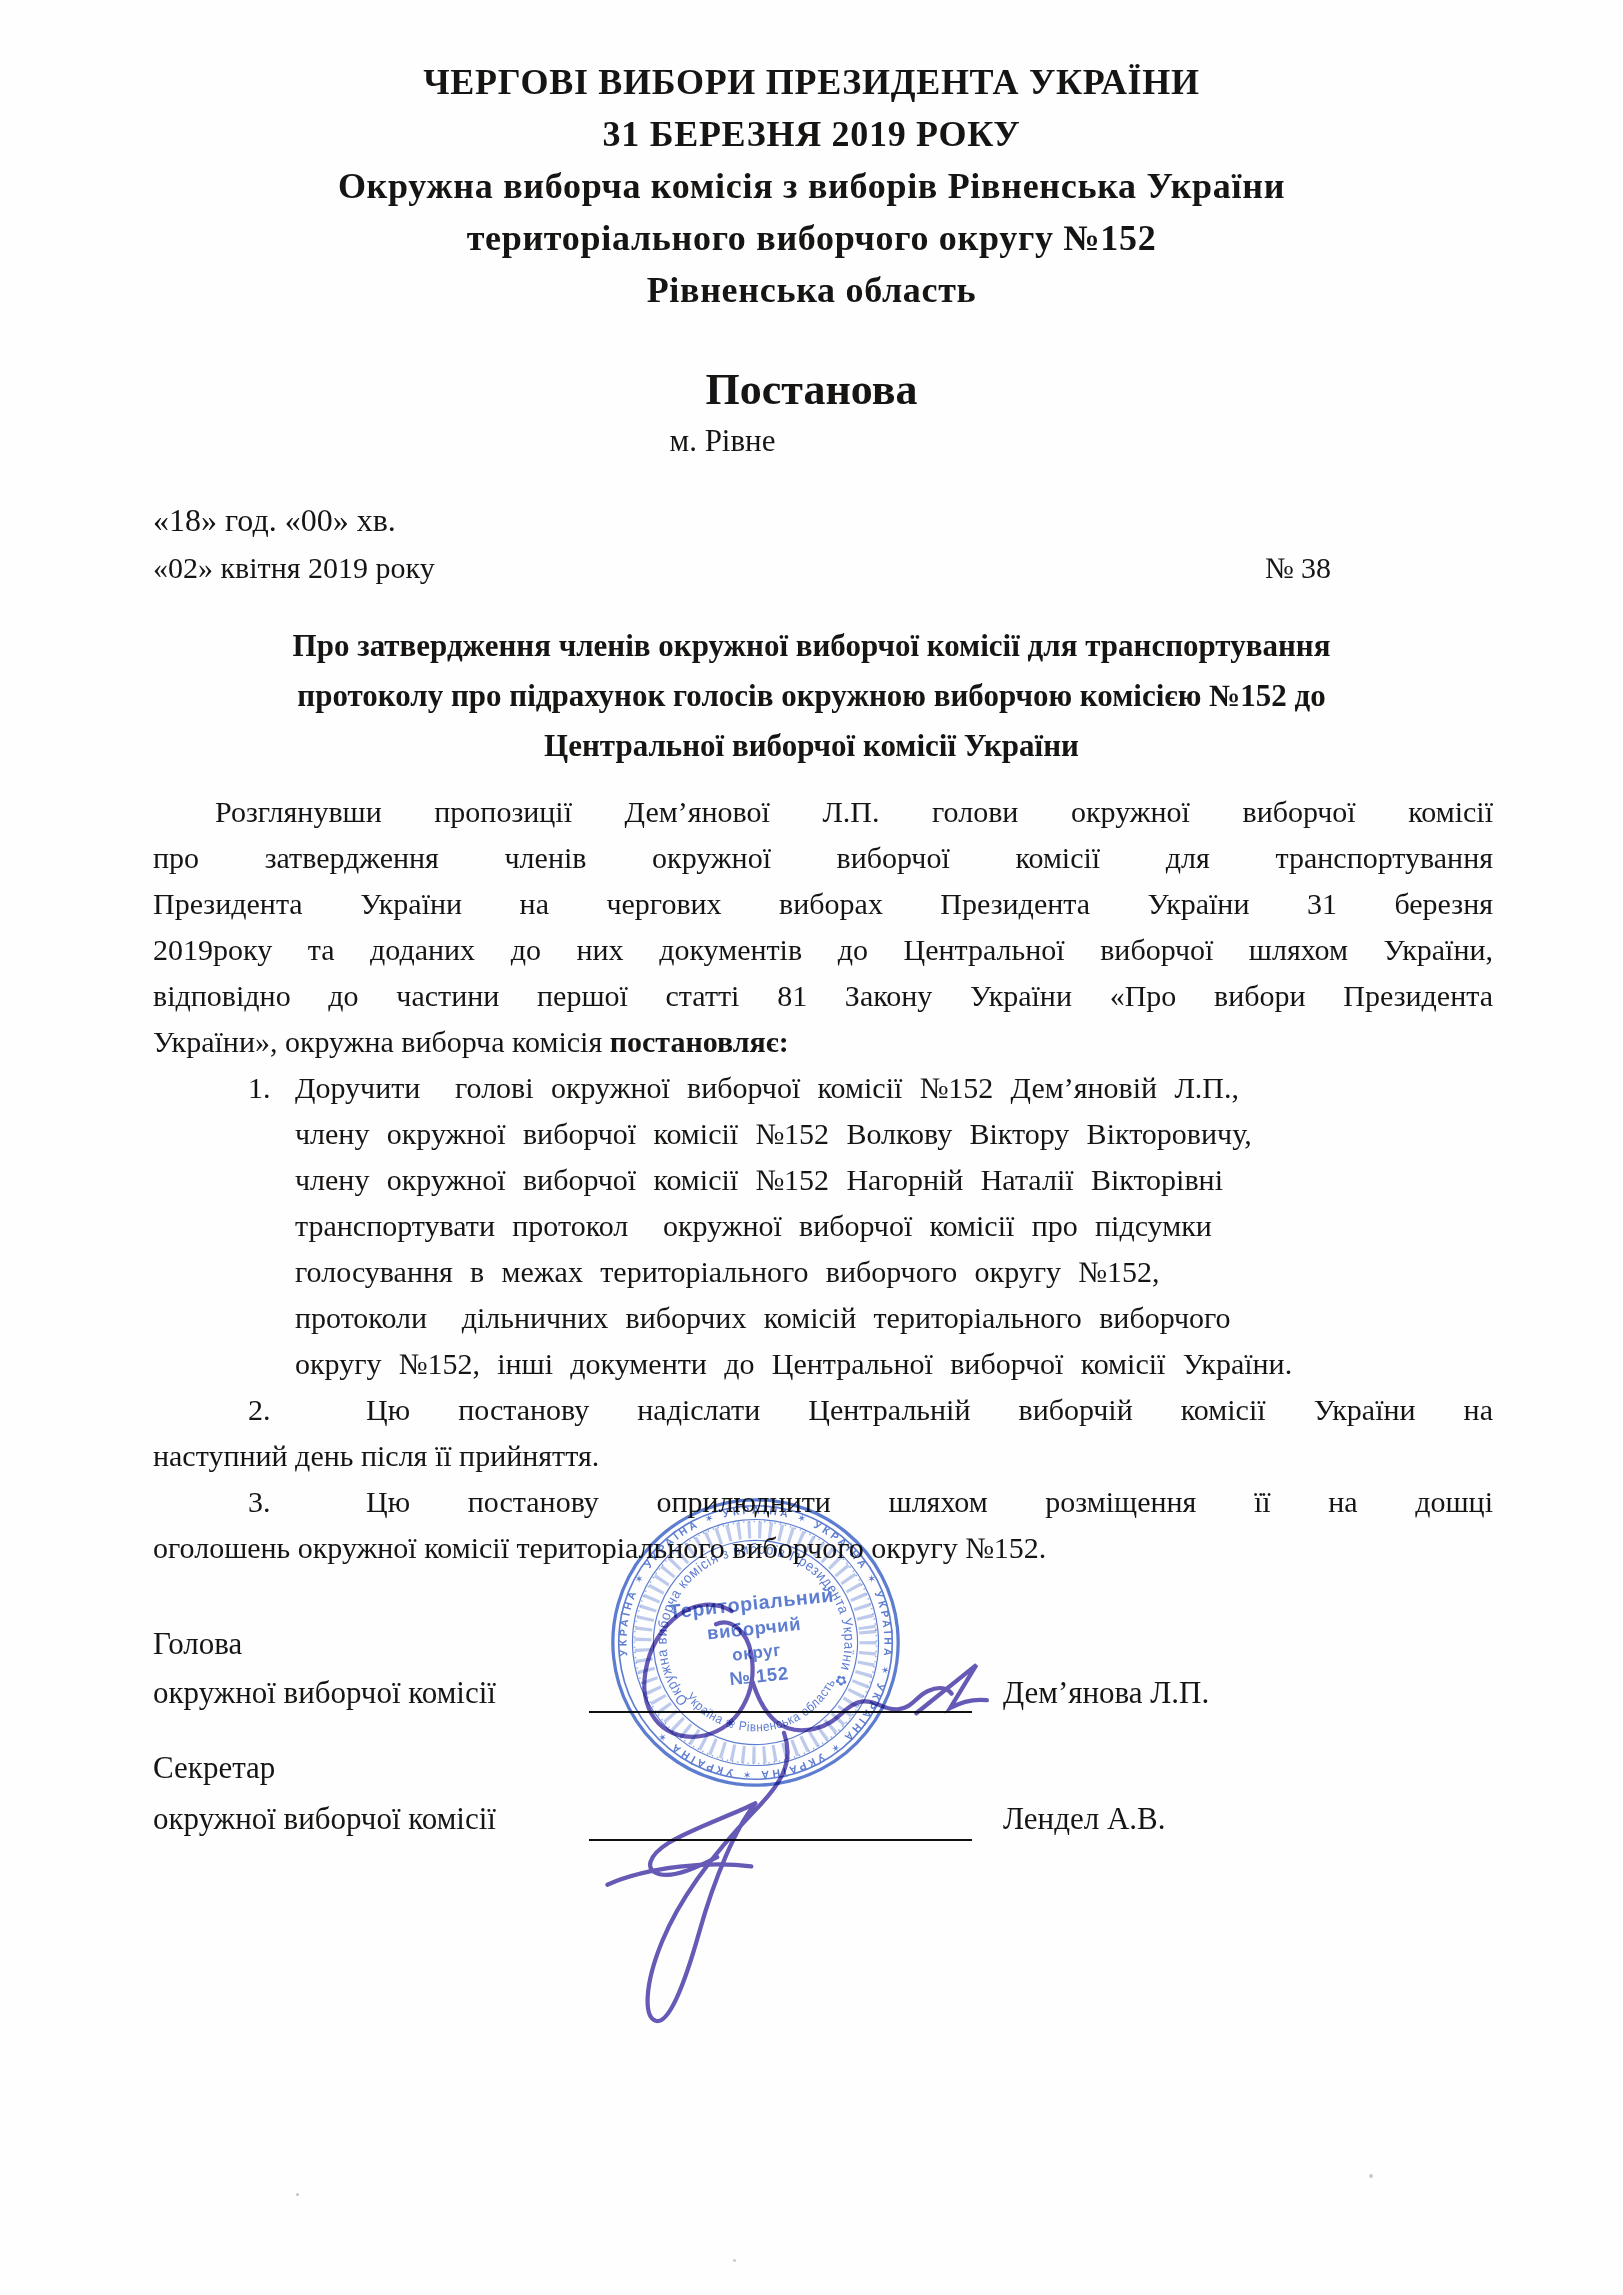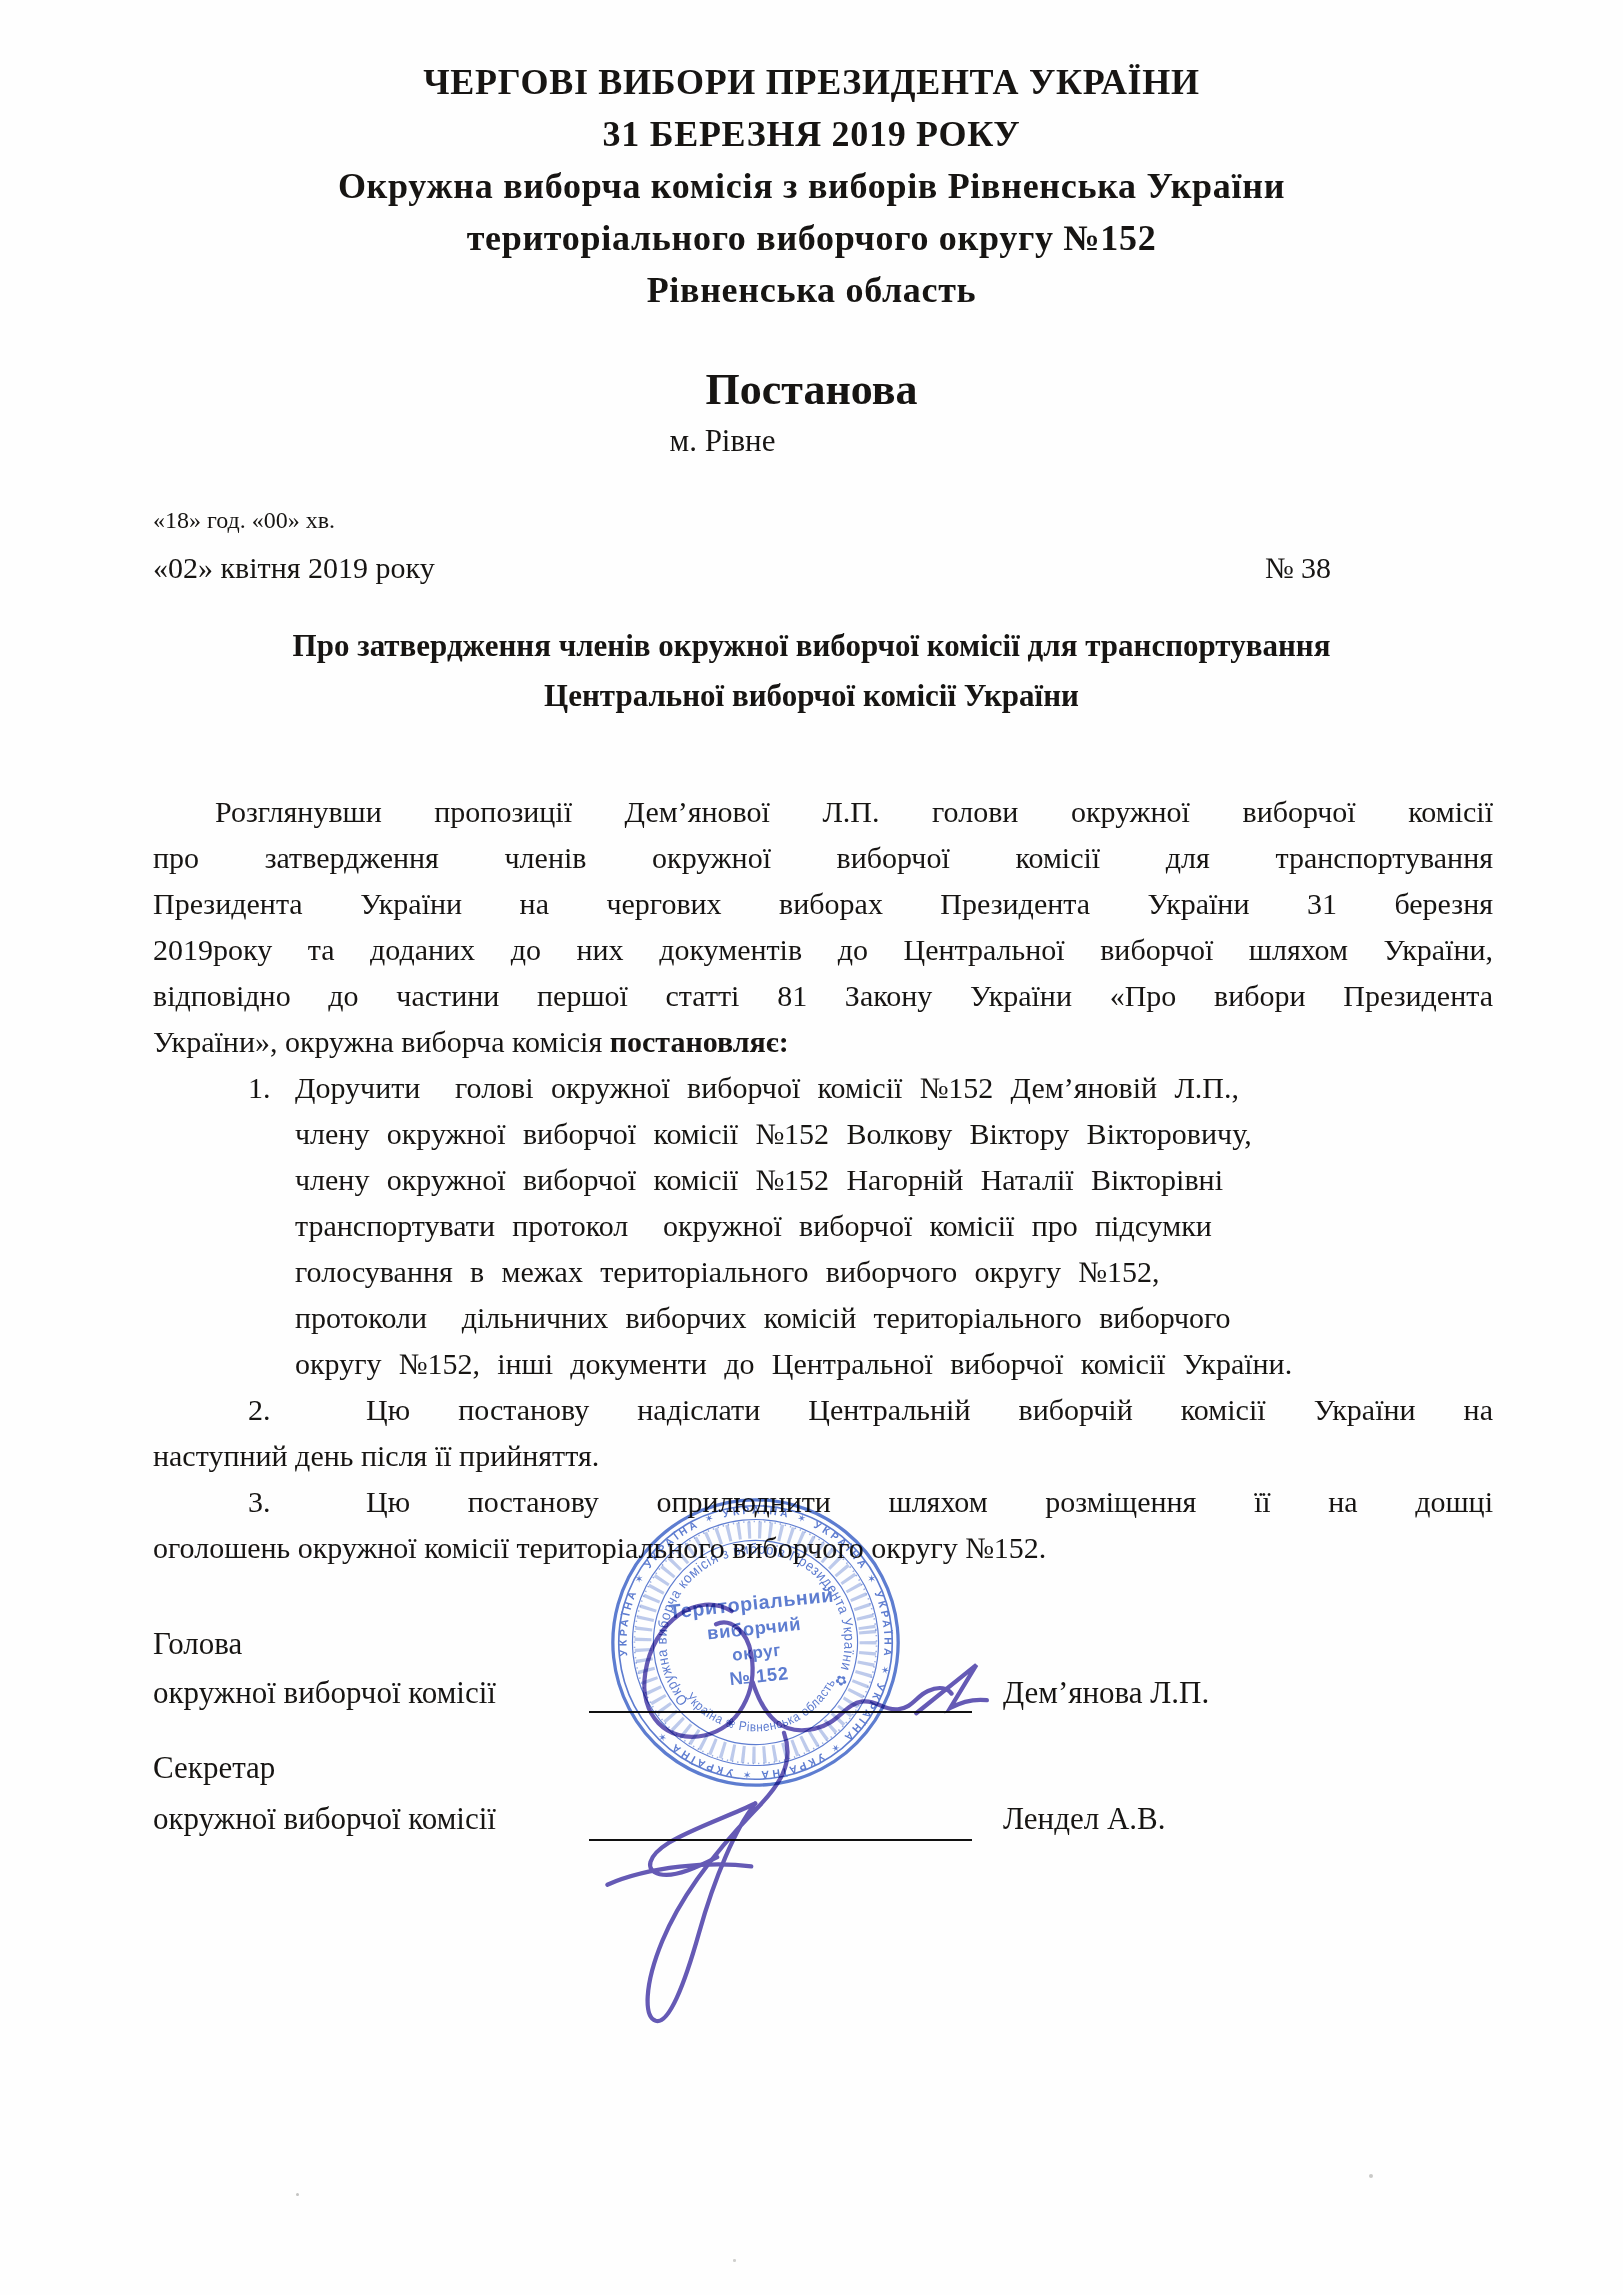--- a/index.html
+++ b/index.html
@@ -13,21 +13,21 @@
 
   
   .header { top:56px; left:0; width:1623px; text-align:center; font-weight:700; }
   .hl { font-size:36px; line-height:52px; letter-spacing:0.7px; }
 
   .doc-title { top:364px; left:0; width:1623px; text-align:center;
                font-weight:700; font-size:44px; line-height:52px; }
   .city      { top:419px; left:0; width:1445px; text-align:center;
                font-size:31px; line-height:43px; }
 
-  .time-row { top:497px; left:153px; font-size:24px; line-height:46px;text-align:right; }
+  .time-row { top:497px; left:153px; font-size:32px; line-height:46px;text-align:right; }
   .date-row { top:545px; left:153px; width:1178px; display:flex;
               justify-content:space-between; font-size:30px; line-height:46px; }
 
   .subject { top:621px; left:131px; width:1361px; text-align:center;
              font-weight:700; font-size:31px; line-height:50px; }
 
   
   .bodytext { top:789px; left:153px; width:1340px; font-size:30px; }
   .bl  { height:46px; line-height:46px; white-space:normal; }
   .just{ text-align:justify; text-align-last:justify; }
@@ -67,20 +67,21 @@
   <div class="abs city">м. Рівне</div>
 
   <div class="abs time-row">«18» год. «00» хв.</div>
   <div class="abs date-row">
     <span>«02» квітня 2019 року</span>
     <span>№ 38</span>
   </div>
 
   <div class="abs subject">
       <div class="">Про затвердження членів окружної виборчої комісії для транспортування</div>
+      <div class="">протоколу про підрахунок голосів окружною виборчою комісією №152 до</div>
       <div class="">Центральної виборчої комісії України</div>
     </div>
 
   <div class="abs bodytext">
     <div>
         <div class="bl just ind">Розглянувши пропозиції Дем’янової Л.П. голови окружної виборчої комісії</div>
         <div class="bl just">про затвердження членів окружної виборчої комісії для транспортування</div>
         <div class="bl just">Президента України на чергових виборах Президента України 31 березня</div>
         <div class="bl just">2019року та доданих до них документів до Центральної виборчої шляхом України,</div>
         <div class="bl just">відповідно до частини першої статті 81 Закону України «Про вибори Президента</div>

